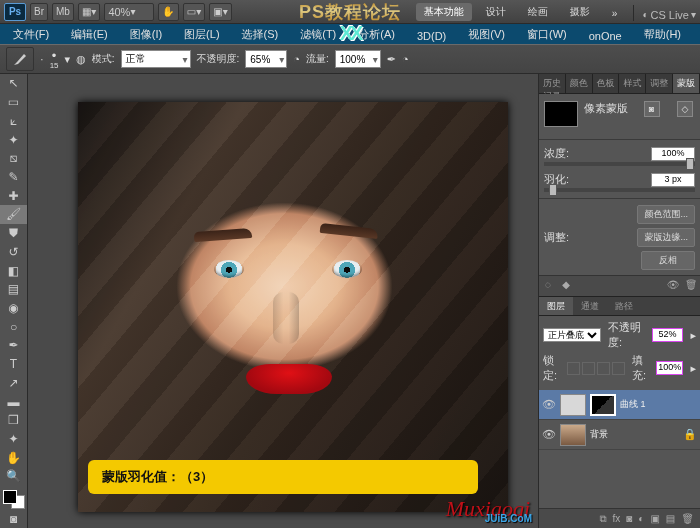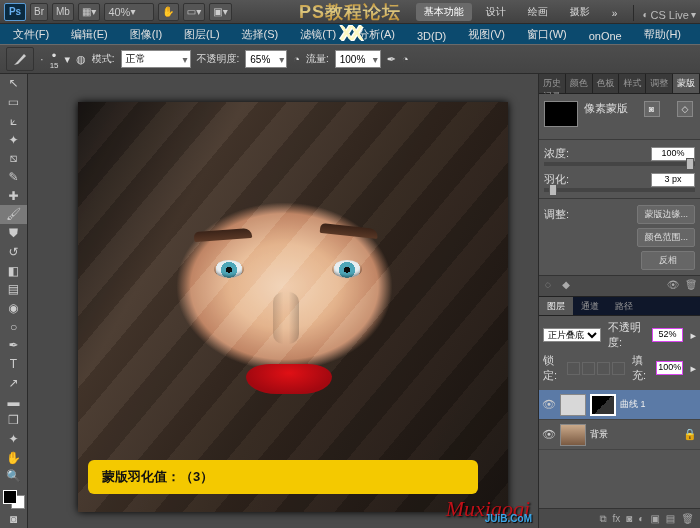--- a/index.html
+++ b/index.html
@@ -53,41 +53,41 @@
 .mask-head .btn{margin-left:auto;width:16px;height:16px;border:1px solid #888;background:#666;display:flex;align-items:center;justify-content:center;font-size:9px;margin-right:2px}
 .slider-row{display:flex;align-items:center;justify-content:space-between;margin:6px 0 1px}
 .slider-row .val{width:44px;height:14px;background:#fff;color:#000;font-size:9px;text-align:center;border:1px solid #888}
 .track{height:4px;background:#444;position:relative;margin-bottom:4px}
 .track .thumb{position:absolute;top:-4px;width:8px;height:12px;background:#bbb;border:1px solid #555}
 .btn-row{display:flex;justify-content:space-between;align-items:center;margin-top:4px}
 .btn-row .b{padding:2px 6px;border:1px solid #777;background:#666;font-size:9px;border-radius:2px;min-width:54px;text-align:center}
 .hr{height:1px;background:#3a3a3a;margin:6px -5px}
 .icon-strip{display:flex;gap:4px;padding:3px 2px;border-top:1px solid #333;background:#4a4a4a}
 .icon-strip span{width:14px;height:14px;color:#aaa;text-align:center;font-size:10px}
-.layers-tabs{height:20px;display:flex;background:#0f172a;border-top:1px solid #222;border-bottom:1px solid #222}
+.layers-tabs{height:20px;display:flex;background:#404040;border-top:1px solid #222;border-bottom:1px solid #222}
 .layers-tabs span{padding:3px 8px;font-size:9px;color:#999;cursor:pointer}
 .layers-tabs span.act{background:#555;color:#eee}
 .layer-ctrl{background:#555;padding:4px;font-size:9px;color:#ddd}
 .layer-ctrl .row{display:flex;align-items:center;gap:7px;margin-bottom:3px}
 .layer-ctrl select{flex:1;font-size:9px;background:#fff;border:1px solid #888}
 .layer-ctrl .mini{width:40px;height:14px;background:#fff;color:#000;font-size:9px;border:1px solid #d946ef;text-align:center}
 .locks{display:flex;gap:2px;align-items:center}
 .locks i{width:13px;height:13px;border:1px solid #666;display:inline-block;background:#555}
 .layer-list{background:#555;flex:1;overflow:auto}
 .layer{display:flex;align-items:center;height:30px;border-bottom:1px solid #444;padding:0 3px;gap:4px}
 .layer.sel{background:#5b7aa6}
 .eyecol{width:14px;height:14px;text-align:center;color:#ccc}
 .lthumb{width:26px;height:22px;border:1px solid #888;background:#777}
 .lthumb.mask{background:linear-gradient(135deg,#000 50%,#333 50%);border:2px solid #fff}
 .lname{color:#eee;font-size:9px}
 .layer-foot{height:20px;background:#4a4a4a;border-top:1px solid #333;display:flex;align-items:center;justify-content:flex-end;gap:6px;padding:0 6px}
 .layer-foot span{color:#aaa;font-size:10px}
 .sig{position:absolute;bottom:6px;right:170px;color:#c01018;font-family:cursive;font-style:italic;font-size:22px;text-shadow:1px 1px 2px #000}
 .sig2{position:absolute;bottom:4px;right:168px;color:#3aa6e8;font-size:10px;font-weight:bold;text-shadow:1px 1px 1px #000}
-.redx{position:absolute;top:22px;left:50%;transform:translateX(-50%);color:#fef9c3;font-size:20px;font-weight:900;font-family:Arial;text-shadow:1px 1px 0 #fff,-1px -1px 0 #fff;letter-spacing:-3px}
+.redx{position:absolute;top:22px;left:50%;transform:translateX(-50%);color:#5eead4;font-size:20px;font-weight:900;font-family:Arial;text-shadow:1px 1px 0 #fff,-1px -1px 0 #fff;letter-spacing:-3px}
 svg{display:block}
 </style>
 </head>
 <body>
 
 <div class="topbar">
   <div class="ps">Ps</div>
   <div class="tb-btn">Br</div>
   <div class="tb-btn">Mb</div>
   <div class="tb-btn">▦▾</div>
@@ -217,26 +217,26 @@
         </div>
       <div class="slider-row">
           <span>羽化:</span>
           <div class="val">3 px</div>
         </div>
       <div class="track">
           <div class="thumb" style="left:3%"></div>
         </div>
       <div class="hr"></div>
       <div class="btn-row">
+          <span></span>
+          <div class="b">颜色范围...</div>
+        </div>
+      <div class="btn-row">
           <span>调整:</span>
           <div class="b">蒙版边缘...</div>
-        </div>
-      <div class="btn-row">
-          <span></span>
-          <div class="b">颜色范围...</div>
         </div>
       <div class="btn-row">
           <span></span>
           <div class="b">反相</div>
         </div>
     </div>
     <div class="icon-strip">
       <span>◌</span>
       <span>◆</span>
       <span style="margin-left:auto">👁</span>

